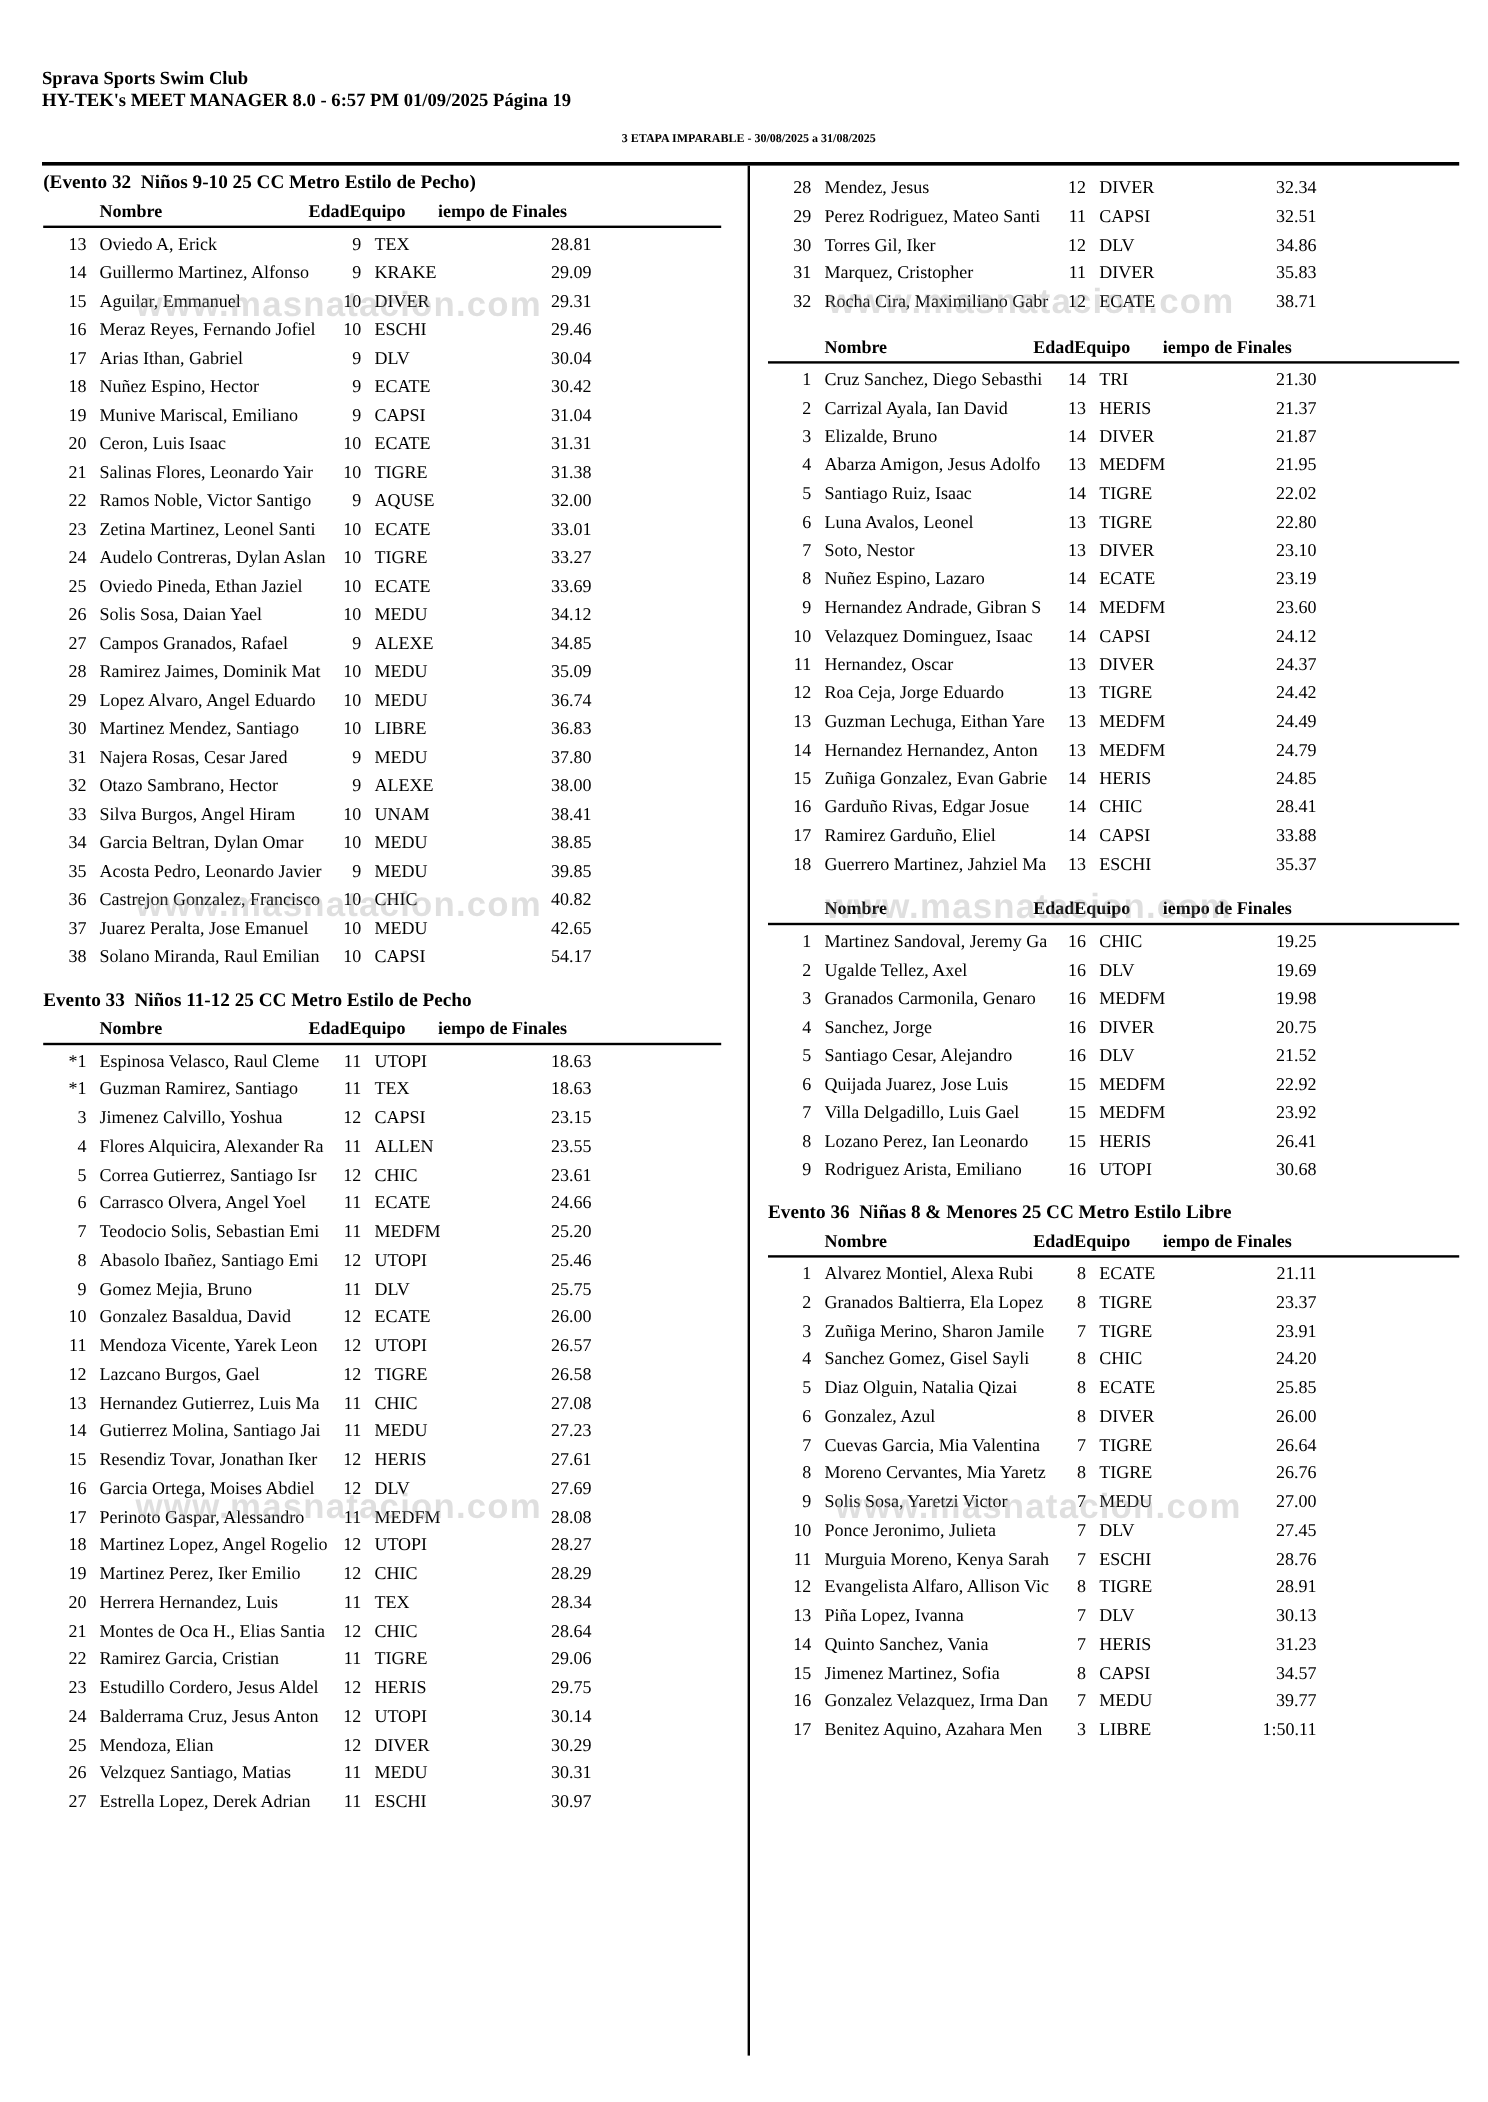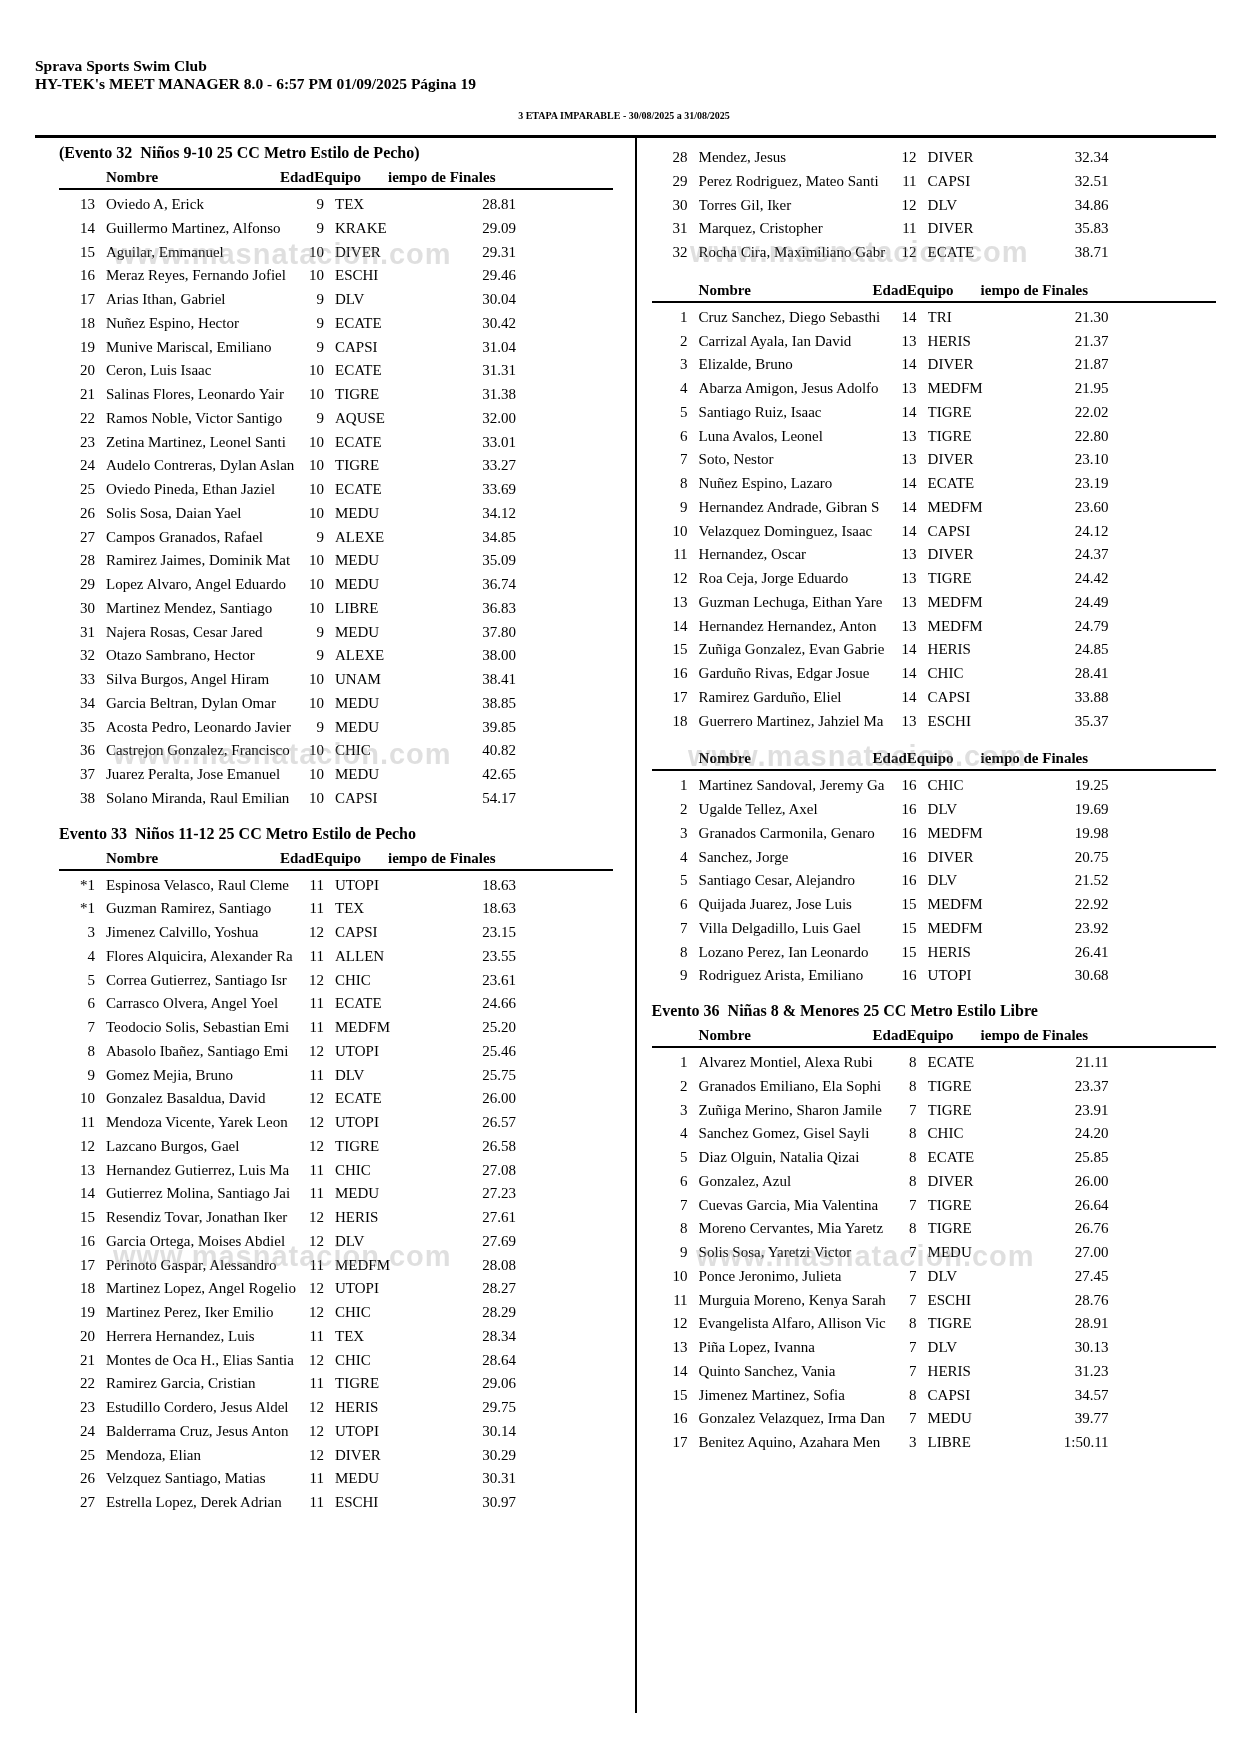--- a/index.html
+++ b/index.html
@@ -7,21 +7,21 @@
         font-family:"Liberation Serif",serif;color:#000;}
   
   .hdr-line{position:absolute;top:57px;left:35px;right:28px;display:flex;justify-content:space-between;
             font-size:15.5px;font-weight:bold;flex-direction:column;}
   .meet-title{position:absolute;top:82px;left:4px;width:100%;text-align:center;font-size:10px;font-weight:bold;margin-top:28px;}
   .results-label{position:absolute;top:109px;left:0;width:100%;text-align:center;font-size:15.5px;font-weight:bold;}
   .top-rule{position:absolute;top:135px;left:35px;width:1181px;border-top:3px solid #000;}
   
   .columns{position:absolute;top:138px;left:36px;width:1180px;height:1575px;display:flex;}
   .col{box-sizing:border-box;}
-  .col-left{width:589px;border-right:2.5px solid #000;padding-right:22px;margin-left:23px;}
+  .col-left{width:589px;border-right:2.5px solid #000;padding-right:22px;}
   .col-right{width:591px;padding-left:15px;}
   
   .event-block{margin-top:13px;}
   .event-block.first{margin-top:5px;}
   .event-title{font-size:16px;font-weight:bold;white-space:pre;line-height:20px;margin-bottom:2px;}
   .thead{position:relative;height:23px;border-bottom:2.2px solid #000;font-weight:bold;font-size:15px;}
   .th-name{position:absolute;left:47px;bottom:2px;}
   .th-ageteam{position:absolute;left:221px;bottom:2px;}
   .th-time{position:absolute;left:329px;bottom:2px;}
   .rows{padding-top:3px;}
@@ -697,21 +697,21 @@
           <div class="rows">
             <div class="row">
               <div class="c-place">1</div>
               <div class="c-name">Alvarez Montiel, Alexa Rubi</div>
               <div class="c-age">8</div>
               <div class="c-team">ECATE</div>
               <div class="c-time">21.11</div>
             </div>
             <div class="row">
               <div class="c-place">2</div>
-              <div class="c-name">Granados Emiliano, Ela Sophi</div>
+              <div class="c-name">Granados Baltierra, Ela Lopez</div>
               <div class="c-age">8</div>
               <div class="c-team">TIGRE</div>
               <div class="c-time">23.37</div>
             </div>
             <div class="row">
               <div class="c-place">3</div>
               <div class="c-name">Zuñiga Merino, Sharon Jamile</div>
               <div class="c-age">7</div>
               <div class="c-team">TIGRE</div>
               <div class="c-time">23.91</div>

